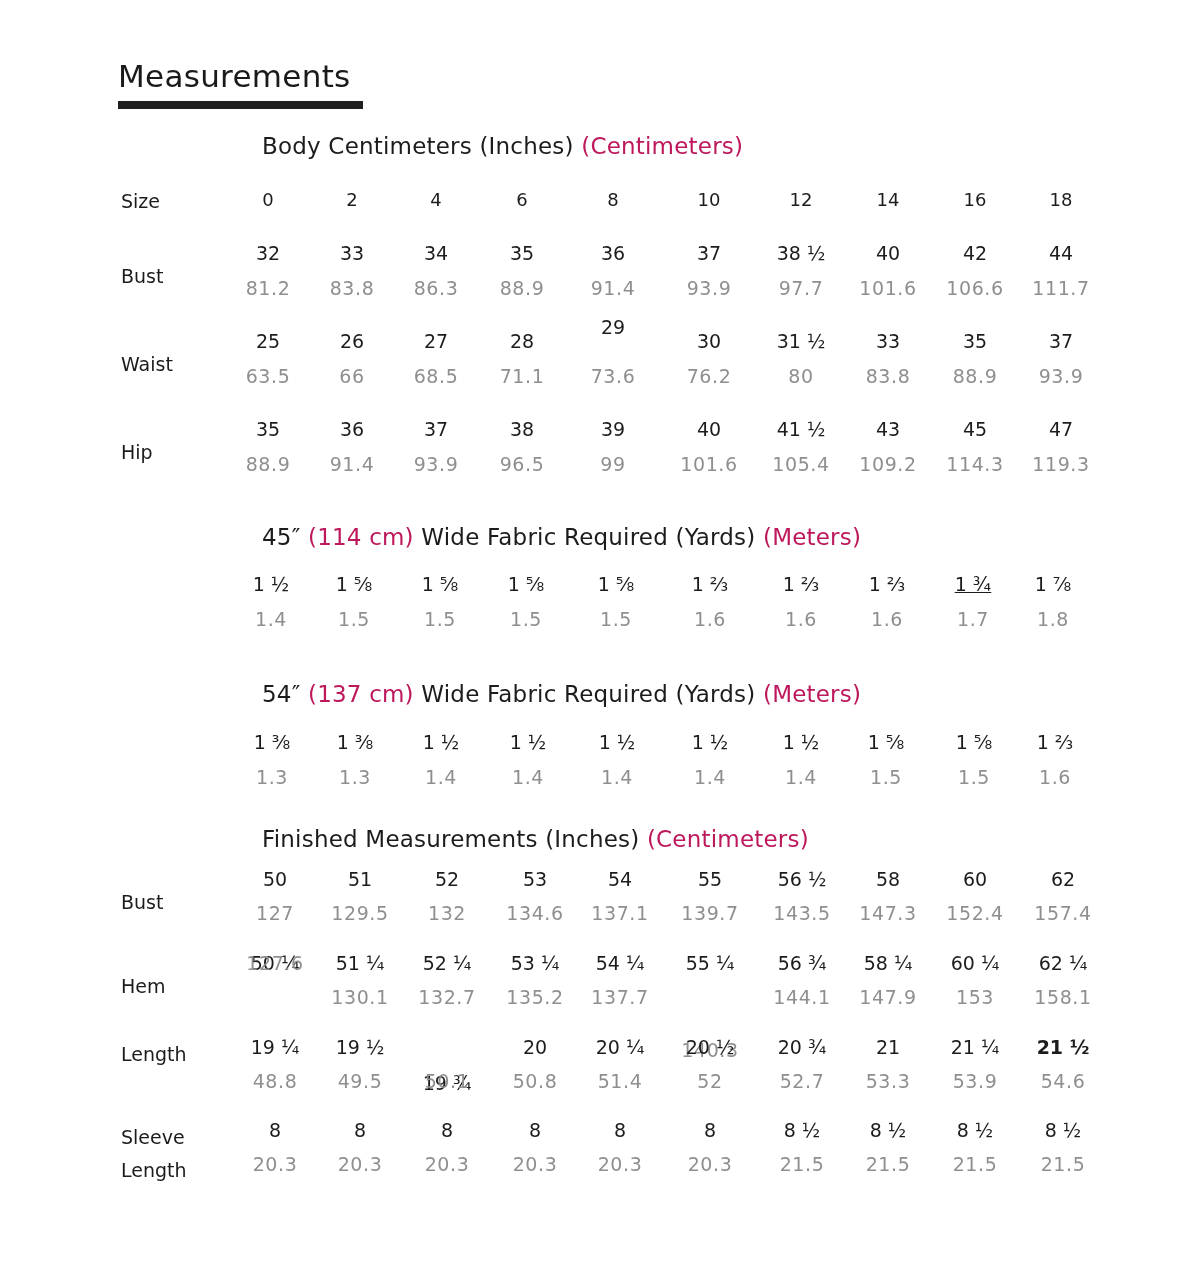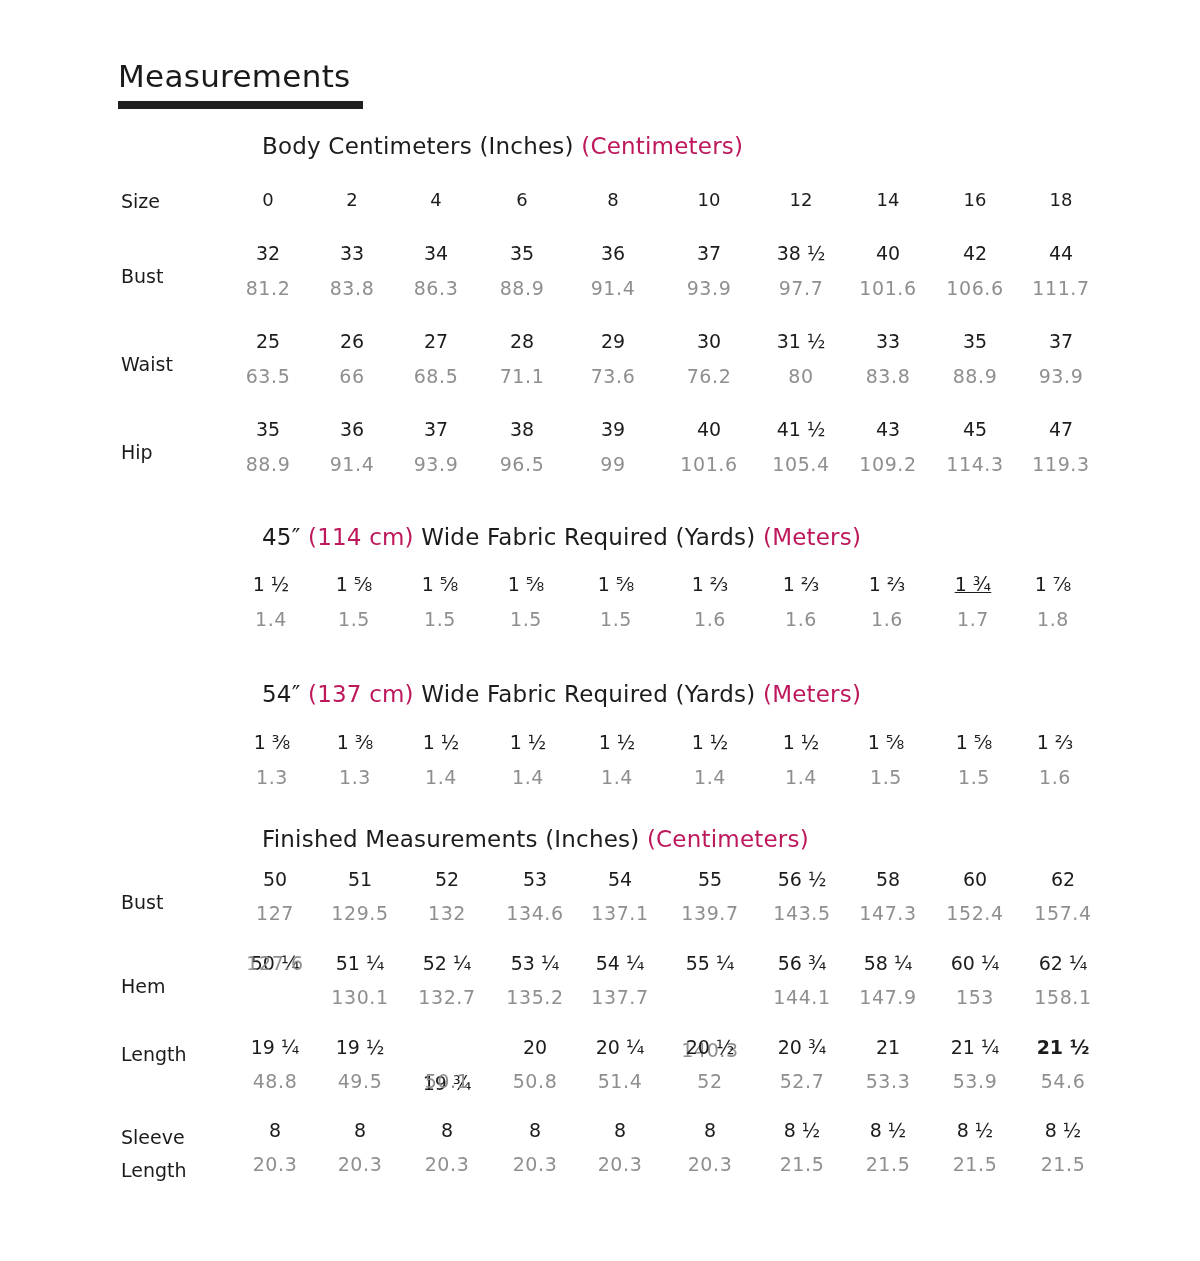--- a/index.html
+++ b/index.html
@@ -80,21 +80,21 @@
     <div class="cell met" style="left: 613px; top: 279px;">91.4</div>
     <div class="cell met" style="left: 709px; top: 279px;">93.9</div>
     <div class="cell met" style="left: 801px; top: 279px;">97.7</div>
     <div class="cell met" style="left: 888px; top: 279px;">101.6</div>
     <div class="cell met" style="left: 975px; top: 279px;">106.6</div>
     <div class="cell met" style="left: 1061px; top: 279px;">111.7</div>
     <div class="cell imp" style="left: 268px; top: 332px;">25</div>
     <div class="cell imp" style="left: 352px; top: 332px;">26</div>
     <div class="cell imp" style="left: 436px; top: 332px;">27</div>
     <div class="cell imp" style="left: 522px; top: 332px;">28</div>
-    <div class="cell imp" style="left: 613px; top: 332px;">29</div>
+    <div class="cell imp" style="left: 613px; top: 318px;">29</div>
     <div class="cell imp" style="left: 709px; top: 332px;">30</div>
     <div class="cell imp" style="left: 801px; top: 332px;">31 ½</div>
     <div class="cell imp" style="left: 888px; top: 332px;">33</div>
     <div class="cell imp" style="left: 975px; top: 332px;">35</div>
     <div class="cell imp" style="left: 1061px; top: 332px;">37</div>
     <div class="cell met" style="left: 268px; top: 367px;">63.5</div>
     <div class="cell met" style="left: 352px; top: 367px;">66</div>
     <div class="cell met" style="left: 436px; top: 367px;">68.5</div>
     <div class="cell met" style="left: 522px; top: 367px;">71.1</div>
     <div class="cell met" style="left: 613px; top: 367px;">73.6</div>

